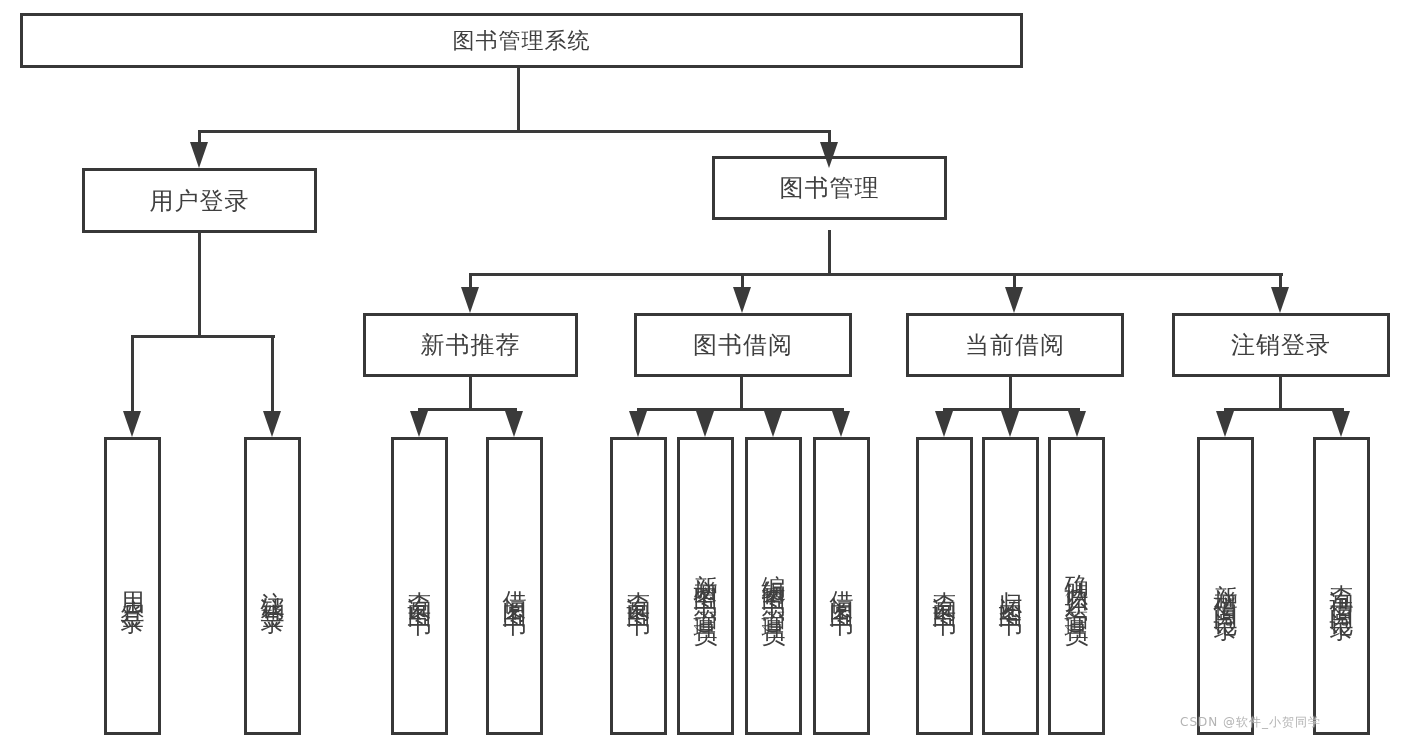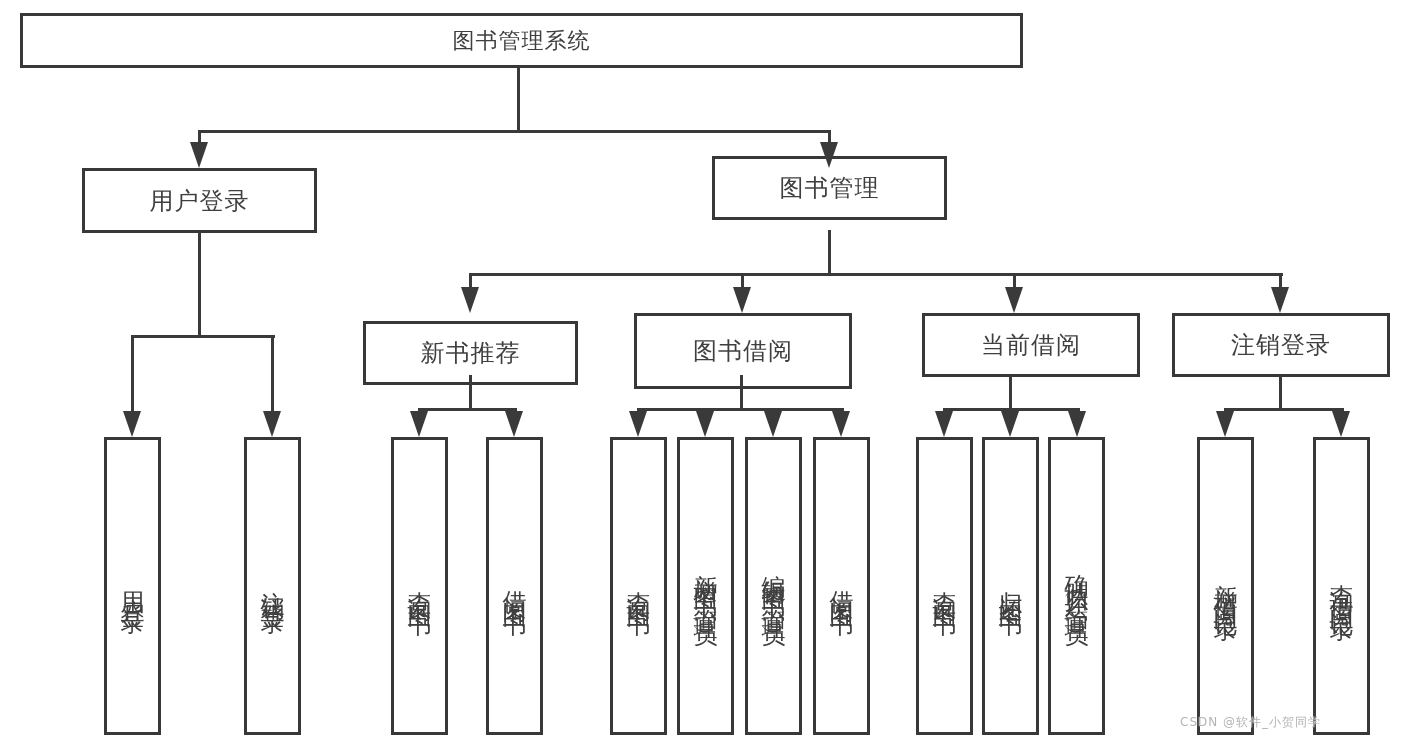--- a/index.html
+++ b/index.html
@@ -38,23 +38,23 @@
 </head>
 <body>
 
 <div class="stage">
 
   <div class="node hnode root" style="left:20px;top:13px;width:1003px;height:55px;">图书管理系统</div>
 
   <div class="node hnode" style="left:82px;top:168px;width:235px;height:65px;">用户登录</div>
   <div class="node hnode" style="left:712px;top:156px;width:235px;height:64px;">图书管理</div>
 
-  <div class="node hnode" style="left:363px;top:321px;width:215px;height:64px;">新书推荐</div>
-  <div class="node hnode" style="left:634px;top:313px;width:218px;height:76px;">图书借阅</div>
-  <div class="node hnode" style="left:906px;top:313px;width:218px;height:64px;margin-left:16px;">当前借阅</div>
+  <div class="node hnode" style="left:363px;top:313px;width:215px;height:64px;">新书推荐</div>
+  <div class="node hnode" style="left:634px;top:313px;width:218px;height:64px;">图书借阅</div>
+  <div class="node hnode" style="left:906px;top:313px;width:218px;height:64px;">当前借阅</div>
   <div class="node hnode" style="left:1172px;top:313px;width:218px;height:64px;">注销登录</div>
 
   <div class="node leaf" style="left:104px;top:437px;width:57px;height:298px;">用户登录</div>
   <div class="node leaf" style="left:244px;top:437px;width:57px;height:298px;">注销登录</div>
 
   <div class="node leaf" style="left:391px;top:437px;width:57px;height:298px;">查询图书</div>
   <div class="node leaf" style="left:486px;top:437px;width:57px;height:298px;">借阅图书</div>
 
   <div class="node leaf" style="left:610px;top:437px;width:57px;height:298px;">查询图书</div>
   <div class="node leaf" style="left:677px;top:437px;width:57px;height:298px;">新增图书（管理员）</div>

